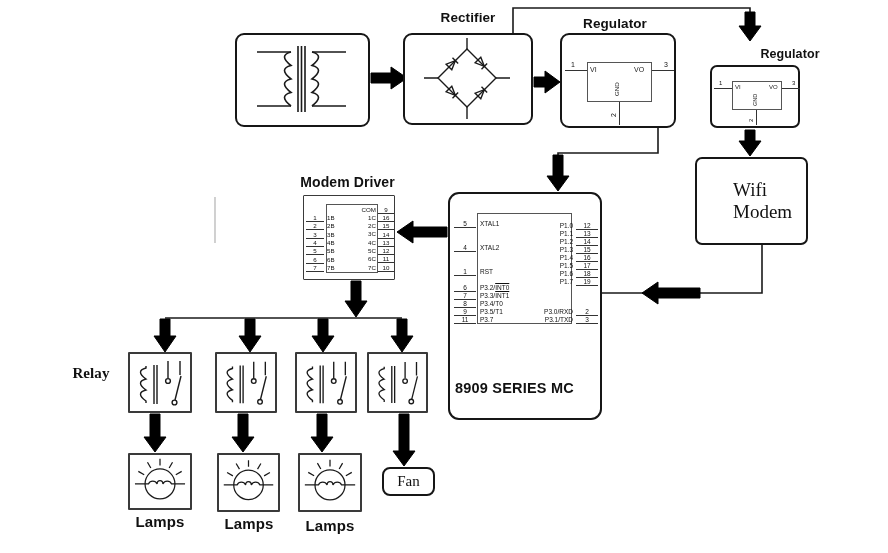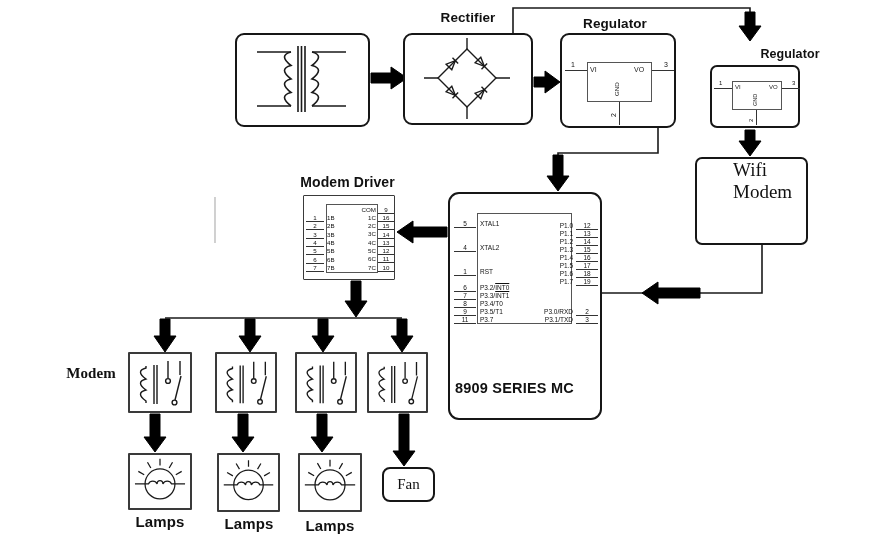--- a/index.html
+++ b/index.html
@@ -112,21 +112,21 @@
     <span class="regtxt" style="left:57px;top:17px;font-size:6px;">VO</span>
     <span class="regtxt vert" style="left:41px;top:17px;height:22px;font-size:5.5px;">GND</span>
     <div class="pinline-h" style="left:2px;top:21px;width:18px;"></div>
     <span class="tinynum" style="left:7px;top:13px;font-size:6px;">1</span>
     <div class="pinline-h" style="left:70px;top:21px;width:18px;"></div>
     <span class="tinynum" style="left:80px;top:13px;font-size:6px;">3</span>
     <div class="pinline-v" style="left:44px;top:43px;height:15px;"></div>
     <span class="tinynum vert" style="left:36px;top:46px;height:9px;font-size:6px;">2</span>
   </div>
 
-  <div class="box serif" style="left:695px;top:157px;width:113px;height:88px;border-radius:7px;border-width:2px;display:flex;justify-content:center;font-size:19px;padding-left:36px;">
+  <div class="box serif" style="left:695px;top:157px;width:113px;height:88px;border-radius:7px;border-width:2px;display:flex;align-items:center;justify-content:center;font-size:19px;padding-left:36px;">
     <span>Wifi Modem</span>
   </div>
 
   <div class="box" style="left:448px;top:192px;width:154px;height:228px;border-radius:11px;">
     <div class="chip" style="left:27px;top:19px;width:95px;height:111px;border-width:1.4px;"></div>
 
     <div class="pins" style="left:4px;top:18px;width:86px;">
 
         <div class="pinrow" style="height:24px;">
           <span class="pnum" style="width:22px;">5</span>
@@ -310,21 +310,21 @@
           <span class="pnum" style="width:16px;">11</span>
         </div>
 
         <div class="pinrow" style="height:8.3px;font-size:6.2px;">
           <span class="plabel" style="flex:1;text-align:right;padding-right:2px;">7C</span>
           <span class="pnum" style="width:16px;">10</span>
         </div>
       </div>
   </div>
 
-  <div class="blocklabel serif" style="left:60px;top:365px;width:62px;font-size:15px;">Modem</div>
+  <div class="blocklabel serif" style="left:60px;top:365px;width:62px;font-size:15px;">Relay</div>
 
   <div class="sqbox" style="left:128px;top:352px;width:64px;height:61px;border-width:2px;">
     <svg class="sym" width="60" height="57" viewBox="0 0 60 57">
         <g stroke="#1a1a1a" stroke-width="1.4" fill="none">
       <path d="M16,12 V14 q-11,2.8 0,11 q-11,2.8 0,11 q-11,2.8 0,11 V49"></path>
       <path d="M24,11 V50 M27,11 V50"></path>
       <path d="M38,7 V24 M50,7 V21"></path>
       <circle cx="38" cy="27" r="2.4"></circle>
       <path d="M45,46 L51,22"></path>
       <circle cx="44.5" cy="48.5" r="2.4"></circle>
@@ -393,17 +393,17 @@
           <path d="M5,30 H19 A5,5 0 0 1 28,30 A3,3.4 0 1 1 34,30 A5,5 0 0 1 43,30 H57"></path>
       <path d="M31,11 V4 M40.5,13.5 L44,7.5 M21.5,13.5 L18,7.5 M47.4,20.5 L53.5,17 M14.6,20.5 L8.5,17"></path>
     </g>
       </svg>
   </div>
 
   <div class="blocklabel" style="left:126px;top:513px;width:68px;font-size:15px;">Lamps</div>
   <div class="blocklabel" style="left:215px;top:515px;width:68px;font-size:15px;">Lamps</div>
   <div class="blocklabel" style="left:296px;top:517px;width:68px;font-size:15px;">Lamps</div>
 
-  <div class="box serif" style="left:382px;top:467px;width:53px;height:35px;border-radius:8px;border-width:2px;display:flex;align-items:center;justify-content:center;font-size:15px;">
+  <div class="box serif" style="left:382px;top:467px;width:53px;height:29px;border-radius:8px;border-width:2px;display:flex;align-items:center;justify-content:center;font-size:15px;">
     <span>Fan</span>
   </div>
 
 </div>
 
 </body></html>

